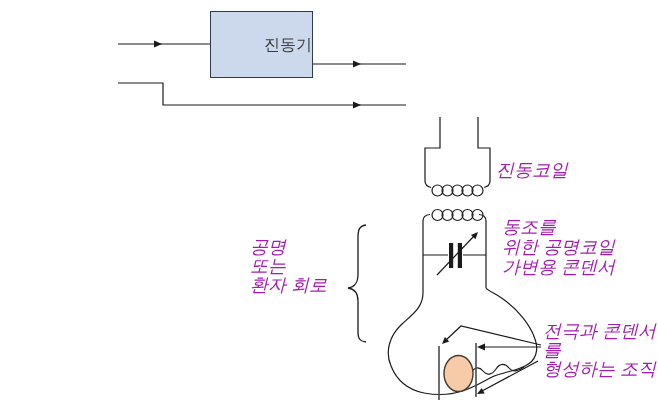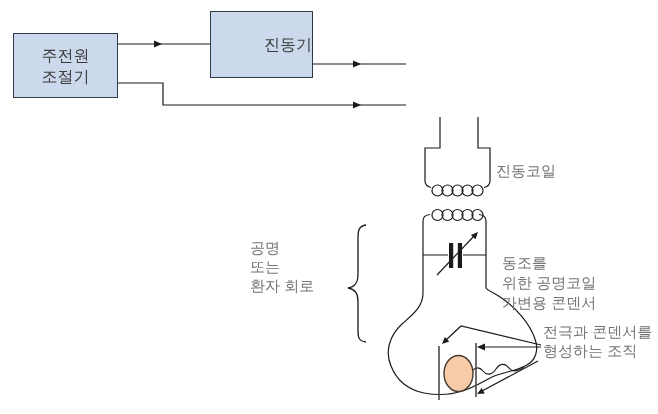--- a/index.html
+++ b/index.html
@@ -12,25 +12,26 @@
     position:absolute;box-sizing:border-box;
     background:#ccd9ec;border:1.5px solid #2e3b48;
     display:flex;align-items:center;justify-content:center;
     font-size:16px;line-height:21px;color:#3b3b3b;
     text-align:center;white-space:pre-line;
   }
   #box-power{left:13px;top:33px;width:105px;height:65px;}
   #box-oscillator{left:210px;top:11px;width:103px;height:67px;justify-content:flex-end;}
   #box-amplifier{left:406px;top:52px;width:104px;height:65px;}
   .lbl{
-    position:absolute;font-size:15px;line-height:19px;color:#737373;
+    position:absolute;font-size:18px;line-height:19px;color:#a21caf;
     white-space:pre-line;
+    font-style:italic;
   }
   #lbl-osc-coil{left:496px;top:161px;}
-  #lbl-tuning{left:502px;top:217px;line-height:20px;margin-top:36px;}
+  #lbl-tuning{left:502px;top:217px;line-height:20px;}
   #lbl-resonance{left:250px;top:238px;width:93px;text-align:left;}
   #lbl-electrode{left:543px;top:322px;}
 </style>
 </head>
 <body>
 
 <div id="stage">
 
   <svg id="diagram-svg" width="658" height="414" viewBox="0 0 658 414">
 
@@ -99,24 +100,20 @@
     <g fill="#1a1a1a" stroke="none">
       <polygon points="477,347 485,343.5 485,350.5"></polygon>
       <polygon points="442,344 444.9,336.9 449.3,341.5"></polygon>
       <polygon points="477,394 481.7,387.9 484.7,393.5"></polygon>
     </g>
 
     <path d="M366 225 C359 226 358 230 358 238 L358 274 C358 283 355 287 348 288
              C355 289 358 293 358 301 L358 331 C358 338 359 341 366 342" stroke="#1a1a1a" stroke-width="1.3" fill="none"></path>
   </svg>
 
-  <div class="box" id="box-power">
-    <span>주전원
-조절기</span>
-  </div>
   <div class="box" id="box-oscillator">
     <span>진동기</span>
   </div>
 
   <div class="lbl" id="lbl-osc-coil">진동코일</div>
   <div class="lbl" id="lbl-tuning">동조를
 위한 공명코일
 가변용 콘덴서</div>
   <div class="lbl" id="lbl-resonance">공명
 또는

